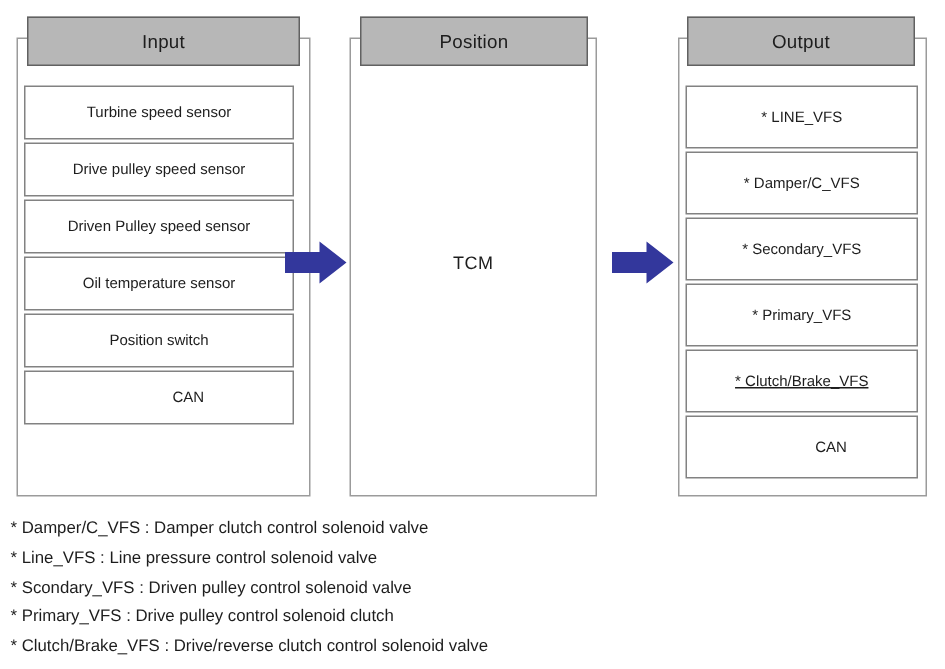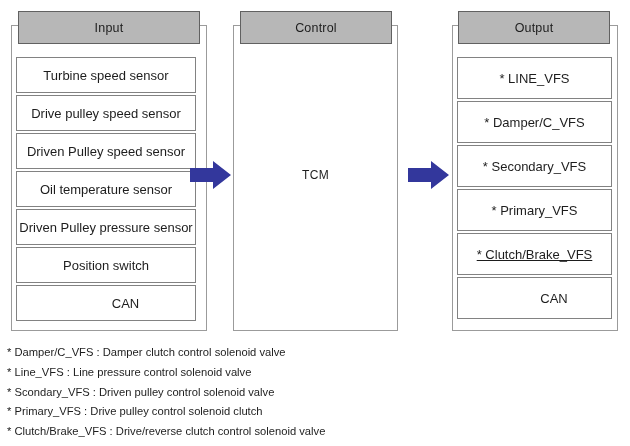--- a/index.html
+++ b/index.html
@@ -51,21 +51,21 @@
     flex-direction: column;
     box-sizing: border-box;
   }
   .item-box {
     background: #ffffff;
     border: 1px solid #828282;
     box-sizing: border-box;
     display: flex;
     align-items: center;
     justify-content: center;
-    font-size: 13px;
+    font-size: 10px;
     color: #1d1d1d;
     text-align: center;
     margin-bottom: 2px;
     white-space: nowrap;
   }
   .item-box:last-child { margin-bottom: 0; padding-left: 39px; }
 
   
   .tcm-label {
     position: absolute;
@@ -105,35 +105,34 @@
 
   <div class="col-header" style="left:18px; top:11px; width:182px; height:33px;">
     <span>Input</span>
   </div>
 
   <div class="box-stack" style="left:16px; top:57px; width:180px;">
     <div class="item-box" style="height:36px;">Turbine speed sensor</div>
     <div class="item-box" style="height:36px;">Drive pulley speed sensor</div>
     <div class="item-box" style="height:36px;">Driven Pulley speed sensor</div>
     <div class="item-box" style="height:36px;">Oil temperature sensor</div>
-    <div class="item-box" style="height:36px;">Driven Pulley pressure sensor</div>
     <div class="item-box" style="height:36px;">Position switch</div>
     <div class="item-box" style="height:36px;">CAN</div>
   </div>
 
   <div class="arrow" style="left:190px; top:160px; width:42px; height:30px;">
     <svg width="42" height="30" viewBox="0 0 42 30" xmlns="http://www.w3.org/2000/svg">
       <polygon points="0,8 23,8 23,1 41,15 23,29 23,22 0,22" fill="#33379c"></polygon>
     </svg>
   </div>
 
   <div class="col-frame" style="left:233px; top:25px; width:165px; height:306px;"></div>
 
   <div class="col-header" style="left:240px; top:11px; width:152px; height:33px;">
-    <span>Control</span>
+    <span>Position</span>
   </div>
 
   <div class="tcm-label" style="left:233px; top:168px; width:165px;">TCM</div>
 
   <div class="arrow" style="left:408px; top:160px; width:42px; height:30px;">
     <svg width="42" height="30" viewBox="0 0 42 30" xmlns="http://www.w3.org/2000/svg">
       <polygon points="0,8 23,8 23,1 41,15 23,29 23,22 0,22" fill="#33379c"></polygon>
     </svg>
   </div>
 

